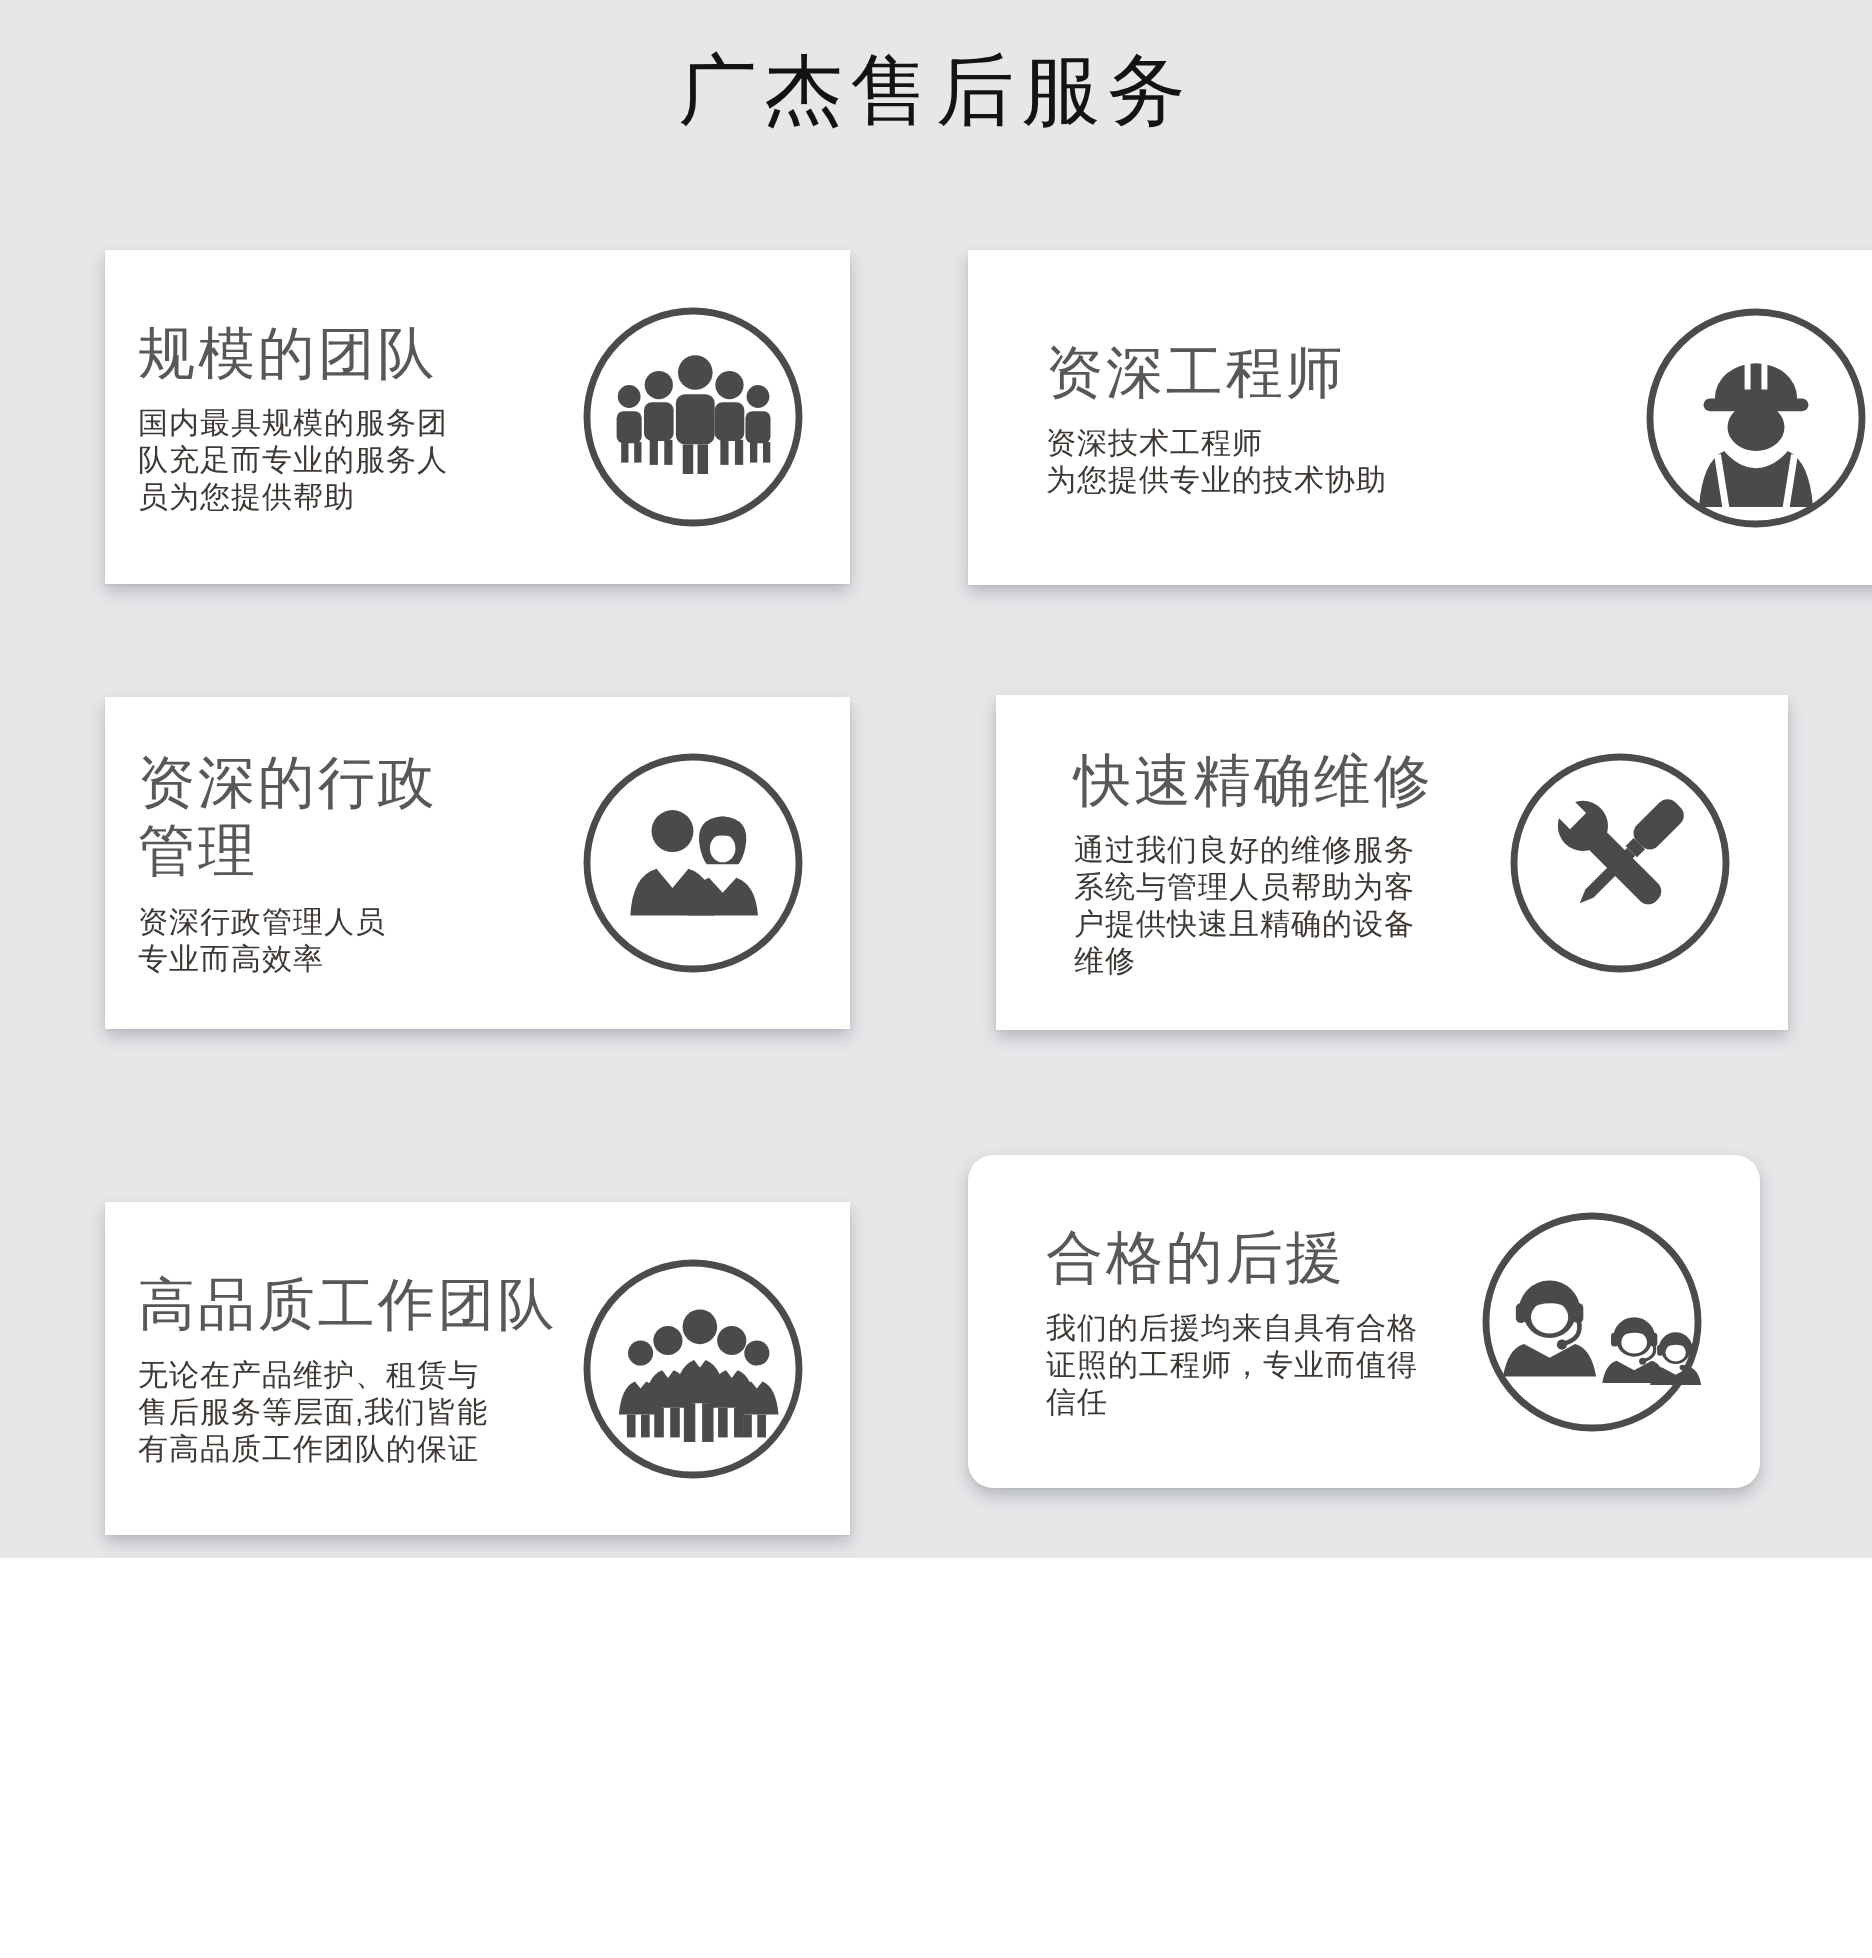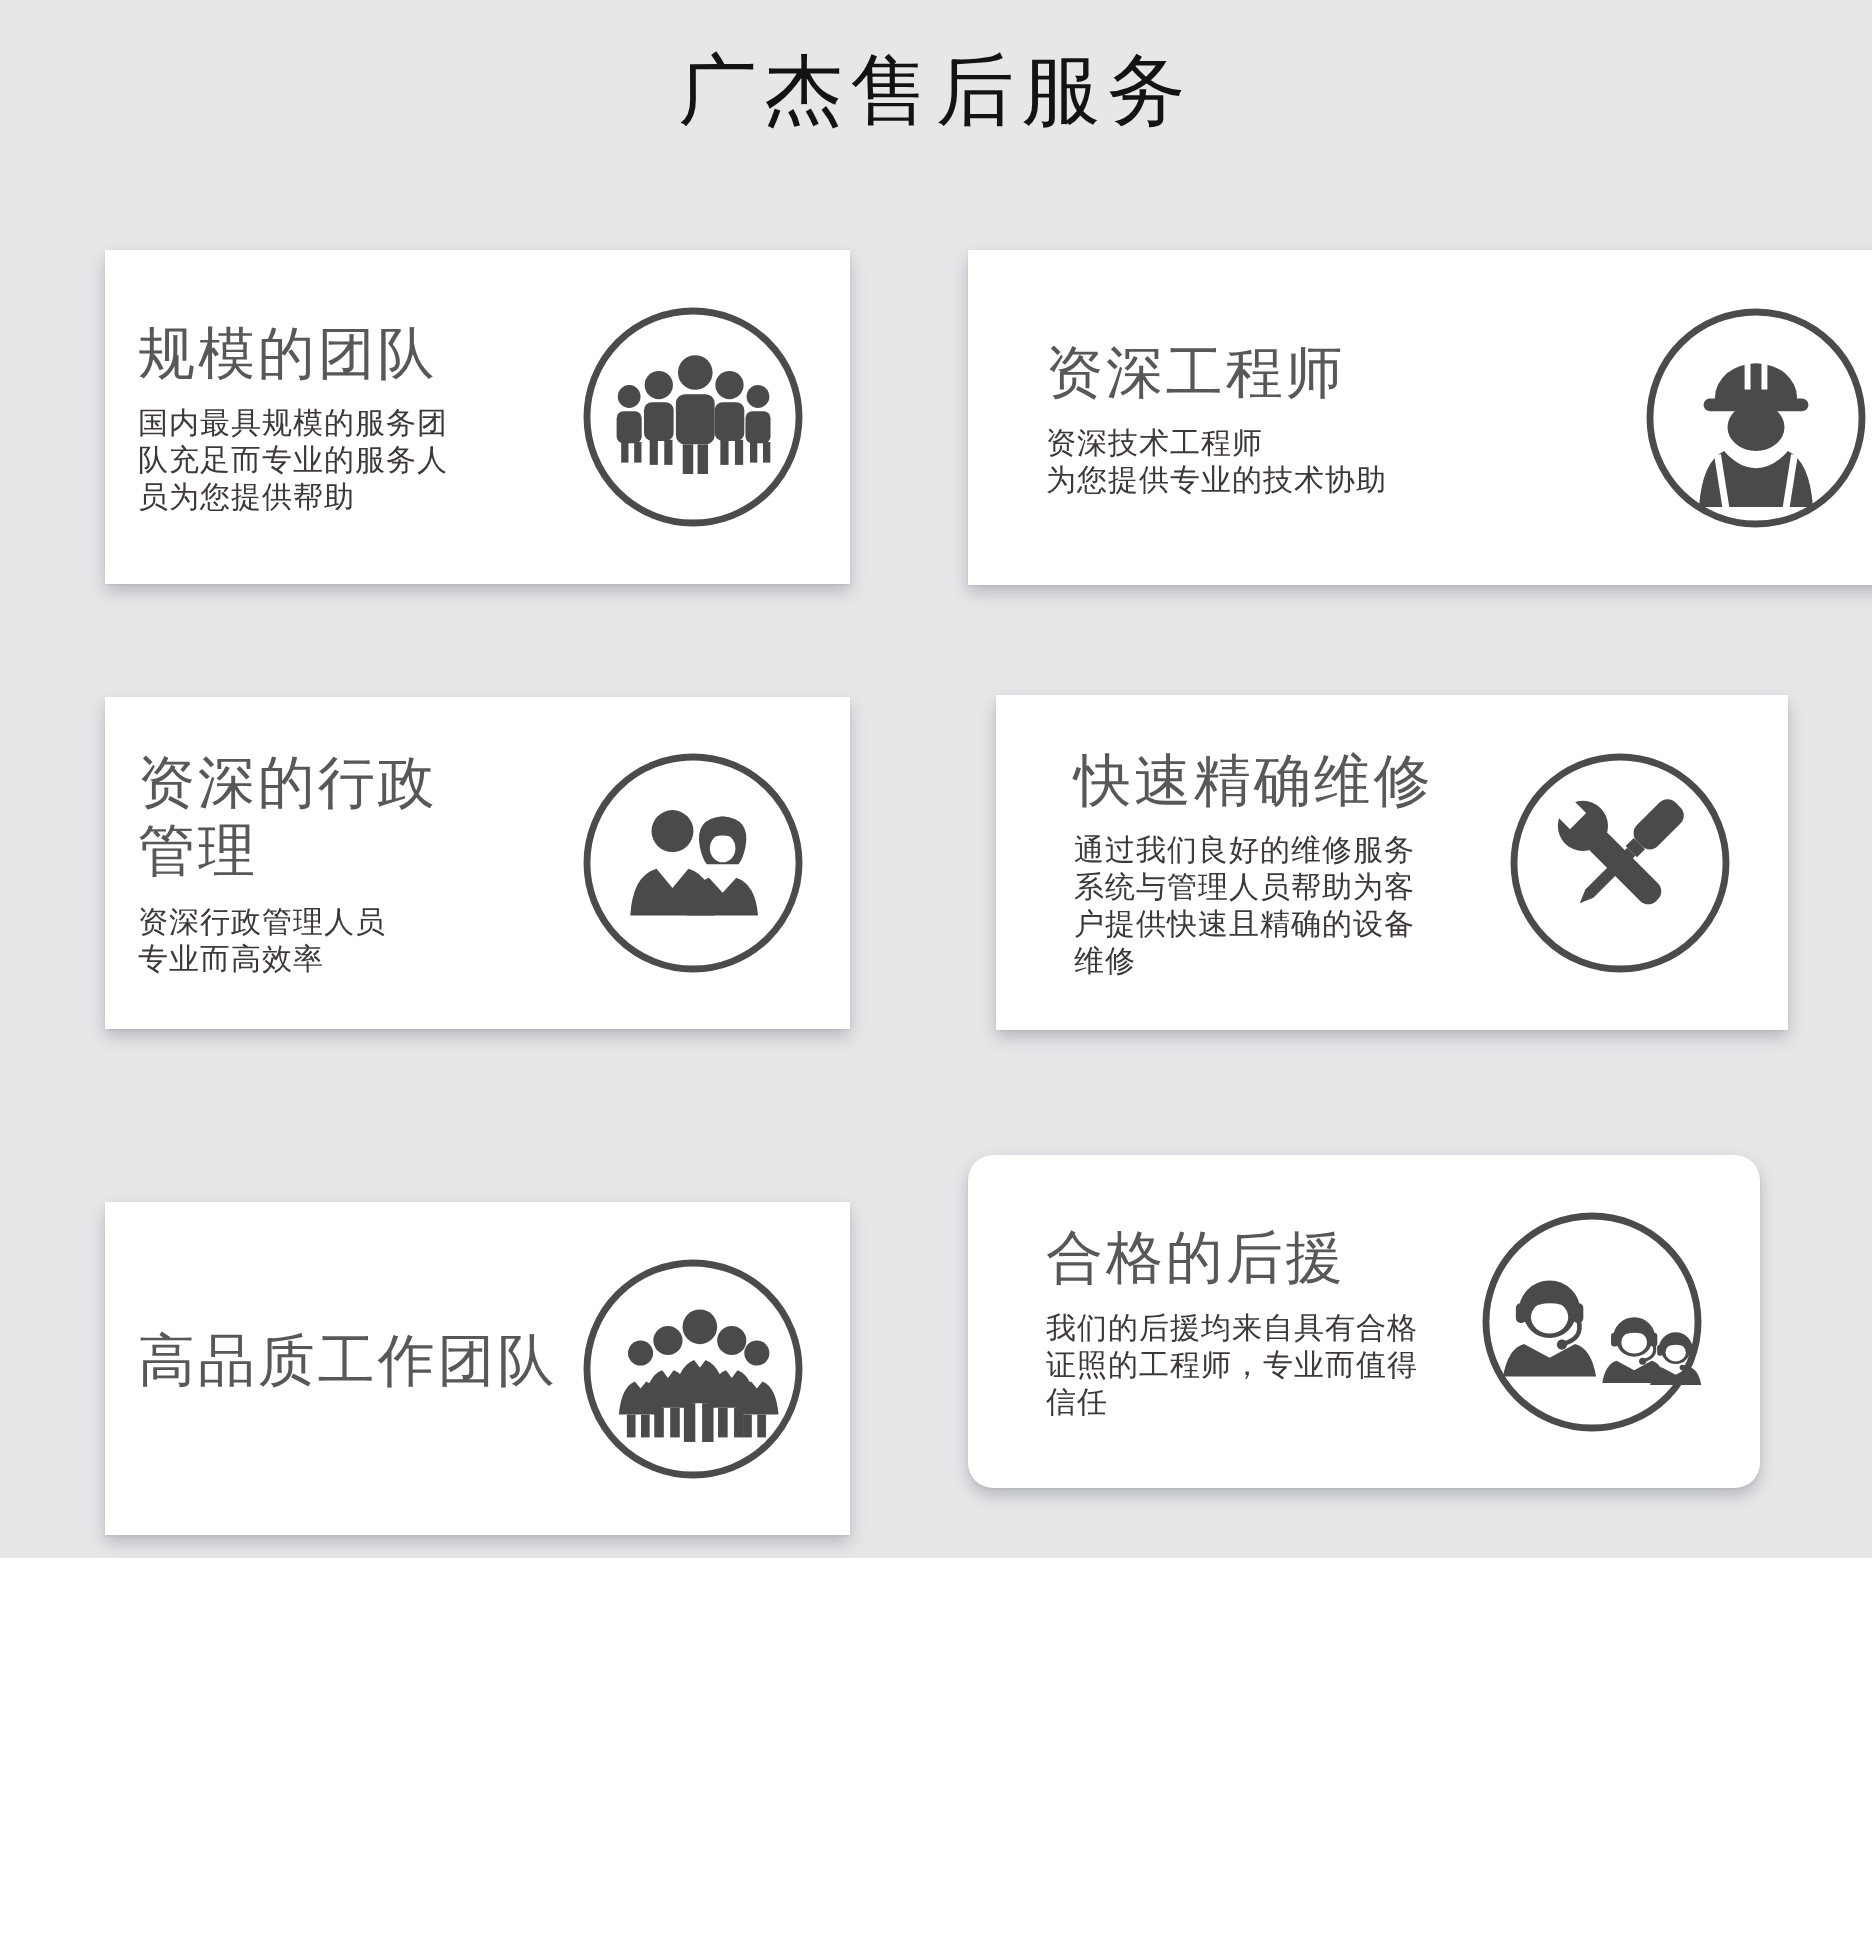--- a/index.html
+++ b/index.html
@@ -149,20 +149,23 @@
       <rect class="ic" x="43.5" y="14" width="13" height="24" rx="5"></rect>
       <rect class="ic" x="46.5" y="38" width="7" height="5"></rect>
       <path class="ic" d="M47.5 43 h5 v26 l-2.5 6 l-2.5 -6 z"></path>
     </g>
   </svg>
 </section>
 
 <section class="card c5">
   <div class="card-text">
     <h2 class="card-title">高品质工作团队</h2>
+    <p class="card-desc">无论在产品维护、租赁与
+售后服务等层面,我们皆能
+有高品质工作团队的保证</p>
   </div>
   <svg class="badge" viewBox="0 0 100 100">
     <circle cx="50" cy="50" r="46.5" fill="none" stroke="#4b4b4c" stroke-width="3"></circle>
     <g class="ic">
       <circle cx="27" cy="43" r="5.5"></circle>
       <path d="M17.5 70 q1 -12 7 -14.5 l2.5 3 l2.5 -3 q6 2.5 7 14.5 z"></path>
       <rect x="21" y="70" width="3.8" height="10"></rect>
         <rect x="27.2" y="70" width="3.8" height="10"></rect>
       <circle cx="39" cy="37.5" r="6.4"></circle>
       <path d="M28.5 67 q1 -14 8 -16.5 l2.5 3.5 l2.5 -3.5 q7 2.5 8 16.5 z"></path>

